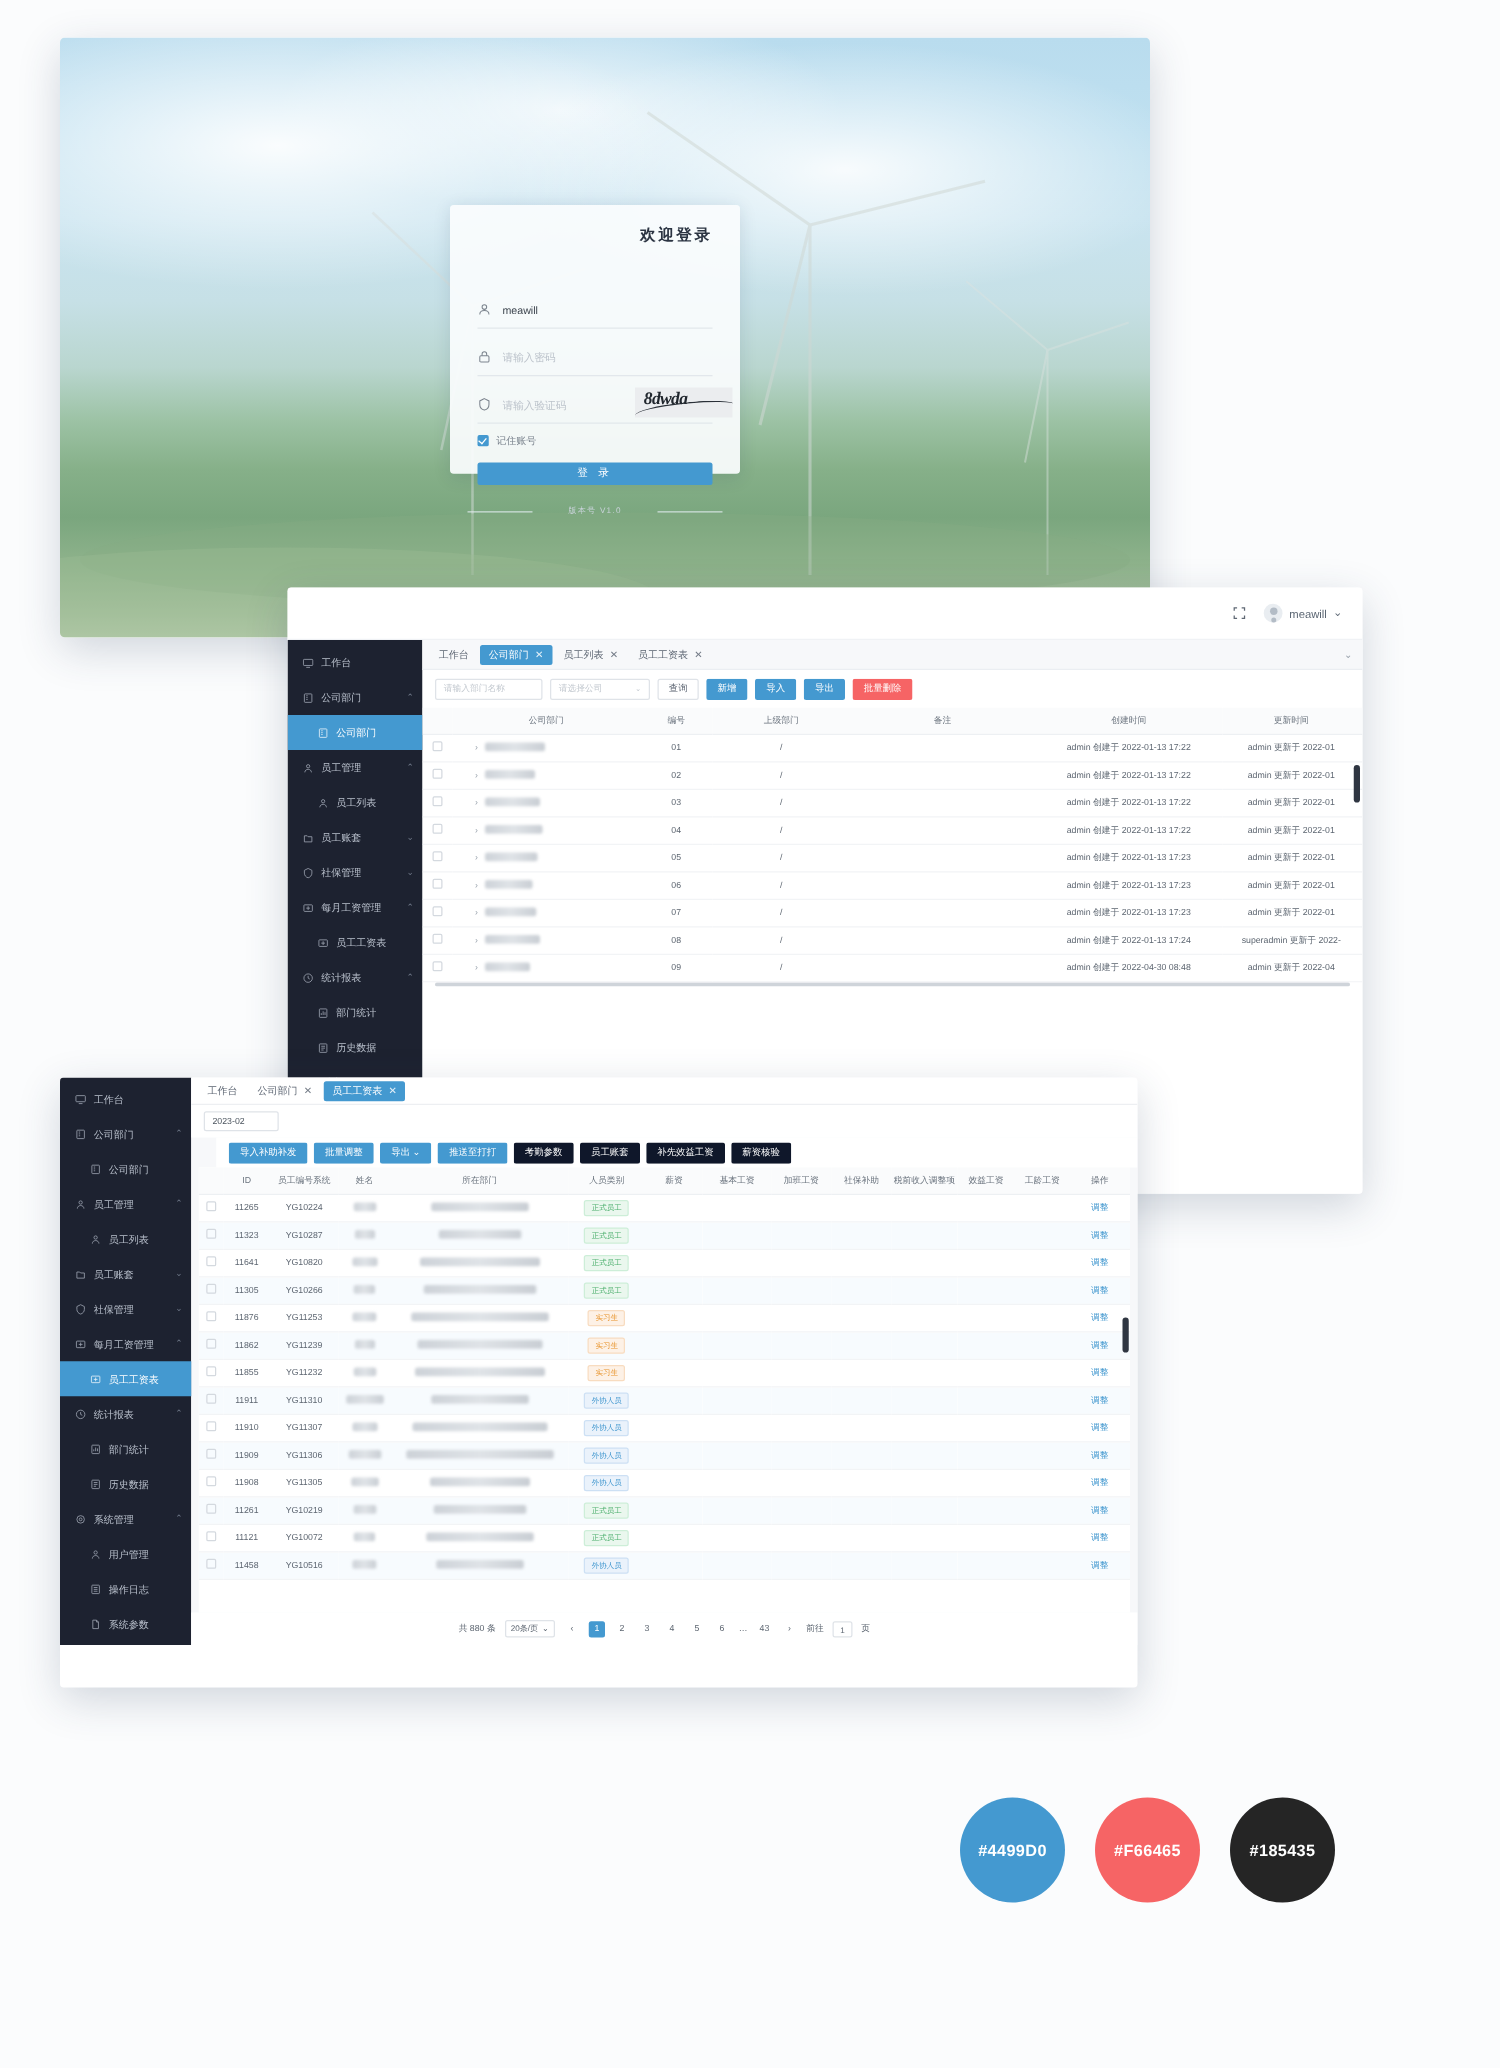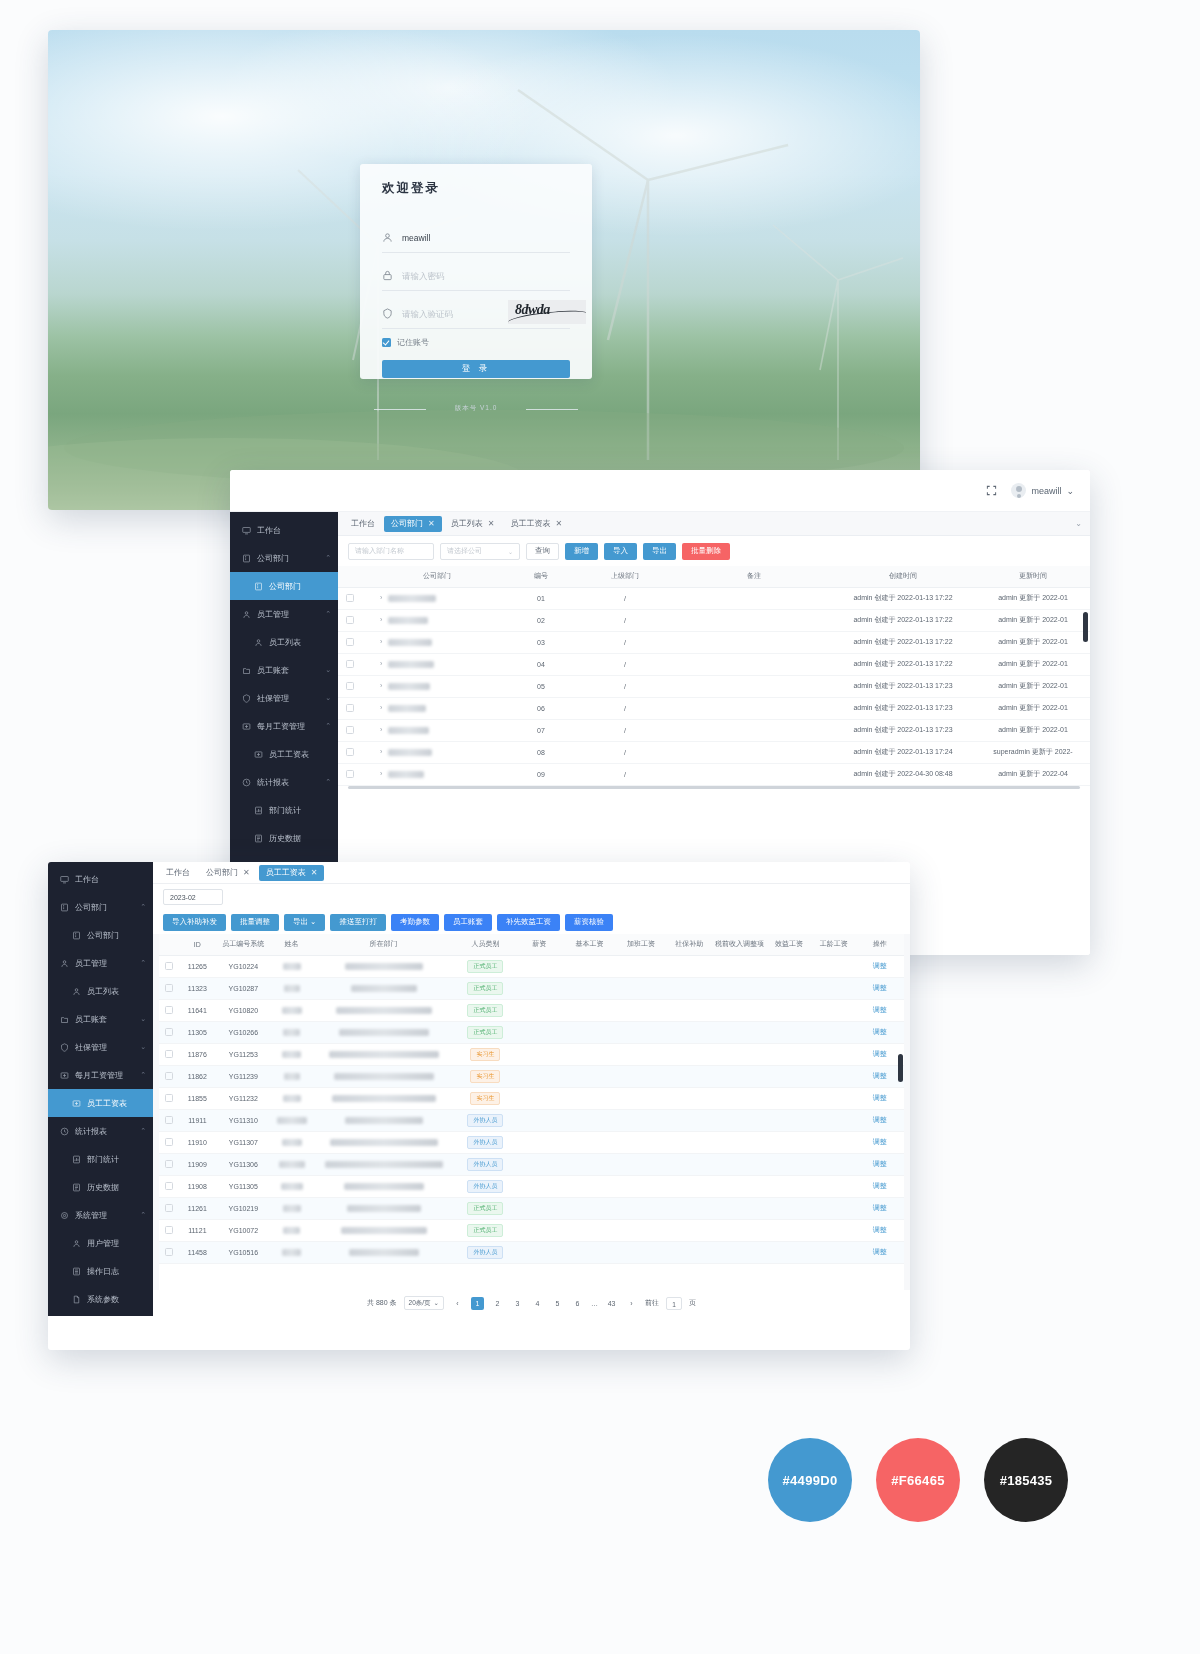--- a/index.html
+++ b/index.html
@@ -43,21 +43,21 @@
   }
   .brand-text { font-size:14.5px; font-weight:bold; color:#1d2a36; letter-spacing:.5px; }
 
   .login-card {
     position:absolute; left:312px; top:134px; width:232px; height:215px;
     background: rgba(250,252,253,.93);
     border-radius:3px;
     box-shadow: 0 3px 14px rgba(20,50,80,.13);
     padding: 16px 22px 0 22px;
   }
-  .login-title { text-align:left; font-size:12.5px; font-weight:bold; color:#2b3442; letter-spacing:2px; margin-bottom:26px; }
+  .login-title { text-align:right; font-size:12.5px; font-weight:bold; color:#2b3442; letter-spacing:2px; margin-bottom:36px; }
   .lf { display:flex; align-items:center; gap:9px; border-bottom:1px solid #e2e7ec; height:30px; position:relative; margin-bottom:8px; }
   .lf svg { flex:none; }
   .lf input {
     border:0; outline:0; background:transparent; font-size:8.5px;
     font-family:"Liberation Sans", sans-serif; color:#3b434d; width:100%;
   }
   .lf input::placeholder { color:#bcc3cb; }
   .captcha {
     position:absolute; right:-16px; top:1px; width:78px; height:24px;
     background:#ebedef; overflow:hidden;
@@ -115,21 +115,21 @@
   .ipt { height:17px; width:86px; border:1px solid #dfe3e8; border-radius:2px; background:#fff;
          font-size:7px; color:#c2c8cf; padding:0 6px; display:flex; align-items:center; }
   .sel { height:17px; width:80px; border:1px solid #dfe3e8; border-radius:2px; background:#fff;
          font-size:7px; color:#c2c8cf; padding:0 6px; display:flex; align-items:center; justify-content:space-between; }
   .sel .cv { color:#c2c8cf; font-size:6px; }
   .btn { height:17px; border-radius:2px; font-size:7.5px; display:flex; align-items:center;
          padding:0 8px; cursor:pointer; border:1px solid transparent; white-space:nowrap;text-align:right; }
   .btn.plain { background:#fff; border-color:#dfe3e8; color:#5c6572; }
   .btn.blue { background:#4499D0; color:#fff; }
   .btn.red { background:#F66465; color:#fff; }
-  .btn.green { background:#3b82f6; color:#fff; }
+  .btn.green { background:#0f172a; color:#fff; }
 
   table.grid { width:100%; border-collapse:collapse; table-layout:fixed; }
   table.grid th { background:#fafbfc; font-size:7px; color:#6a737e; font-weight:normal;
                   height:21px; border-bottom:1px solid #edf0f3; }
   table.grid td { font-size:7px; color:#5d6671; height:22px; border-bottom:1px solid #f2f4f6;
                   text-align:center; overflow:hidden; white-space:nowrap; }
   .ckbox { width:8px; height:8px; border:1px solid #d4d9df; border-radius:1.5px; display:inline-block; }
   .redact { display:inline-block; height:7px; border-radius:2px;
             background:linear-gradient(90deg,#cdd2d8,#dfe3e7,#c9ced4); filter:blur(1.4px); vertical-align:middle; }
   .act { color:#4499D0; font-size:7px; cursor:pointer; }
@@ -144,21 +144,21 @@
   .sw-crumb { font-size:7.5px; color:#8a939d; }
   .sw-body { display:flex; height:454px; }
   .sw-side { width:105px; background:#1d2230; flex:none; padding-top:3px; }
   .sw-main { flex:1; background:#f7f8fa; min-width:0; display:flex; flex-direction:column; }
 
   .sw-tabbar { height:22px; background:#fff; display:flex; align-items:center; gap:2px; padding-left:6px;
                border-bottom:1px solid #edeff2; }
   .month-row { height:26px; background:#fff; display:flex; align-items:center; padding-left:10px; }
   .month-box { height:16px; width:60px; border:1px solid #dfe3e8; border-radius:2px; background:#fff;
                font-size:7px; color:#4a535d; display:flex; align-items:center; padding:0 6px; }
-  .act-row { height:24px; display:flex; align-items:center; gap:5px; padding:0 10px; background:#fff; }
+  .act-row { height:24px; display:flex; align-items:center; gap:5px; padding:0 10px; background:#fff;margin-left:20px; }
 
   .pager { height:26px; display:flex; align-items:center; justify-content:center; gap:7px;
            font-size:7px; color:#5d6671; background:#fff; }
   .pg { min-width:13px; height:13px; line-height:13px; text-align:center; border-radius:2px; cursor:pointer; }
   .pg.on { background:#4499D0; color:#fff; }
   .pg-sel { height:14px; border:1px solid #dfe3e8; border-radius:2px; padding:0 4px;
             display:flex; align-items:center; gap:3px; font-size:6.5px; color:#5d6671; }
   .pg-input { width:16px; height:13px; border:1px solid #dfe3e8; border-radius:2px; font-size:6.5px;
               text-align:center; line-height:13px; color:#5d6671; background:#fff; }
   .tagc { display:inline-block; padding:1px 5px; border-radius:2px; font-size:6px; }

